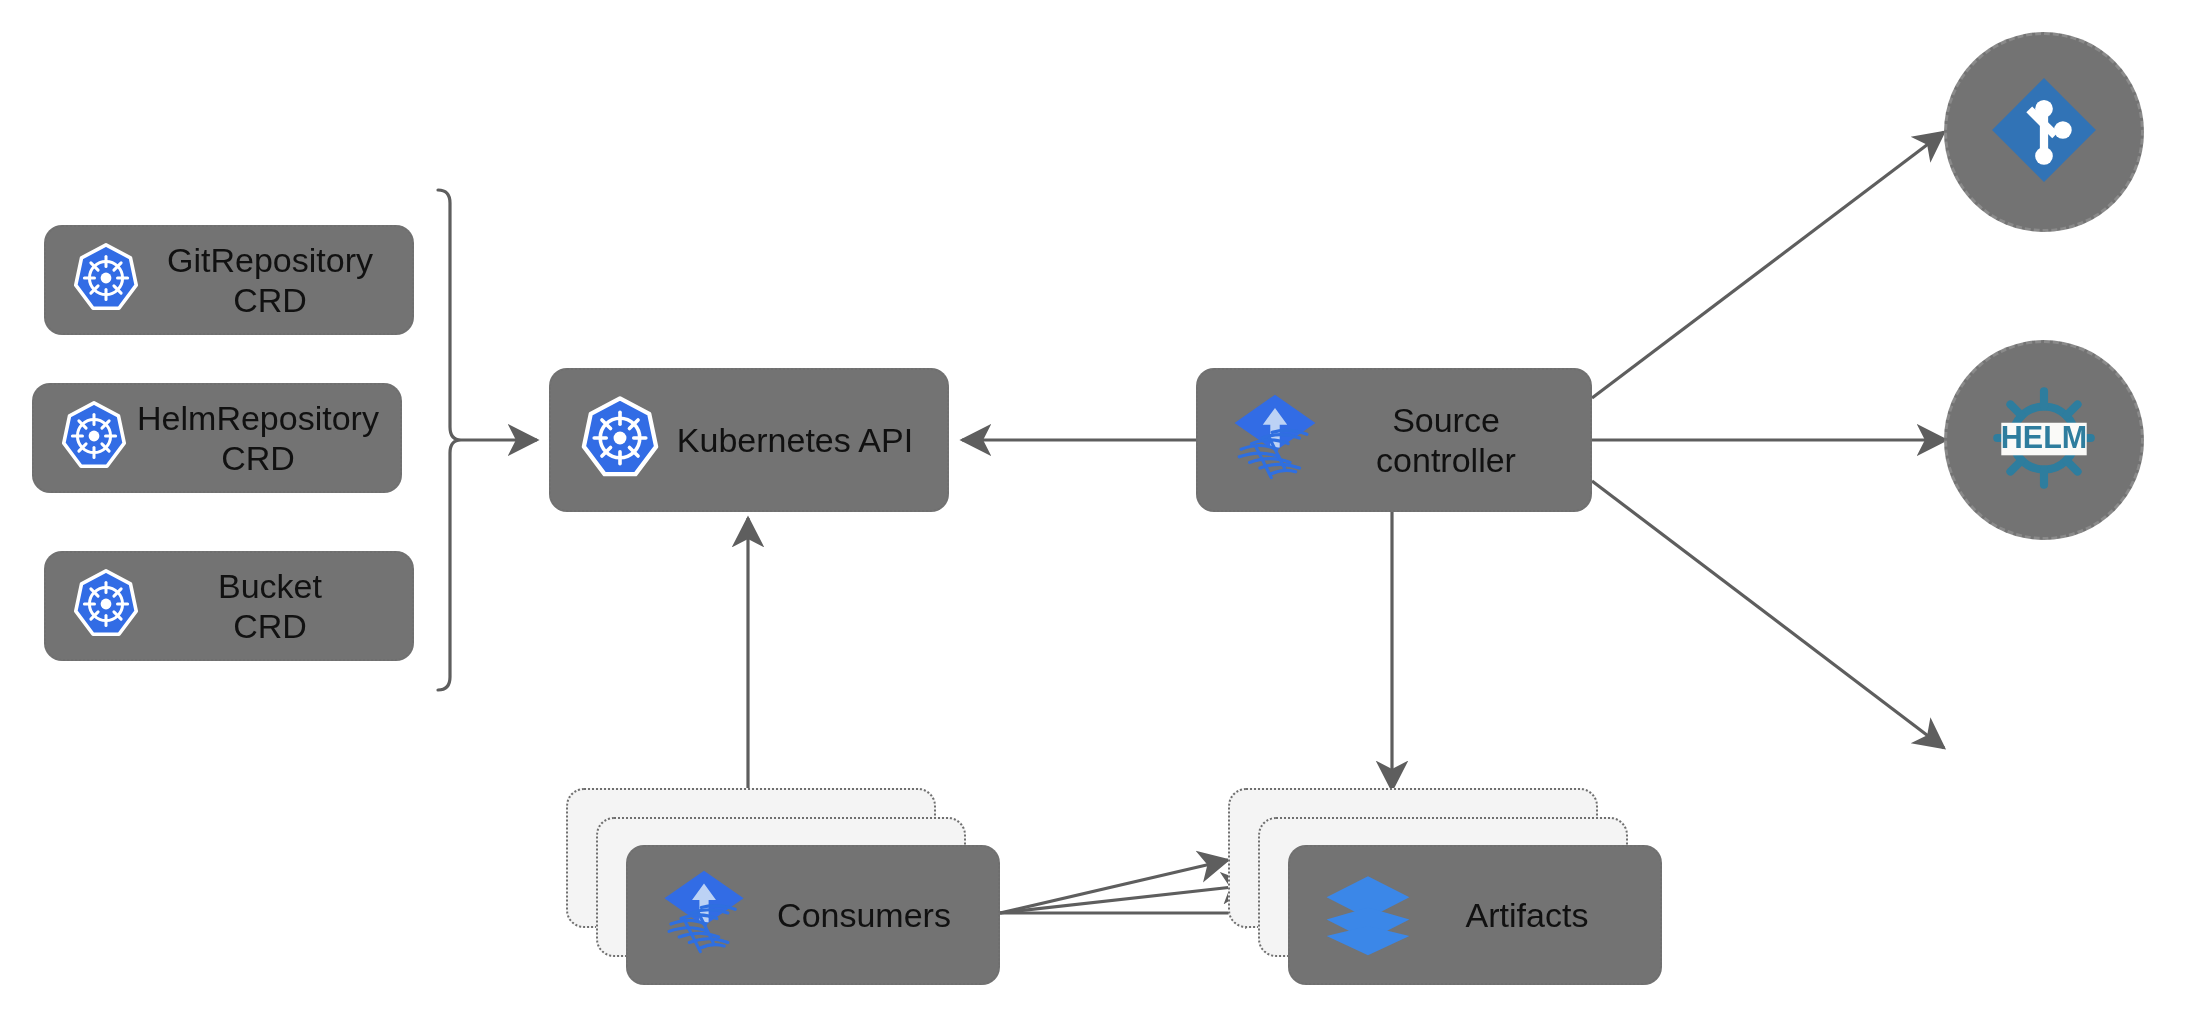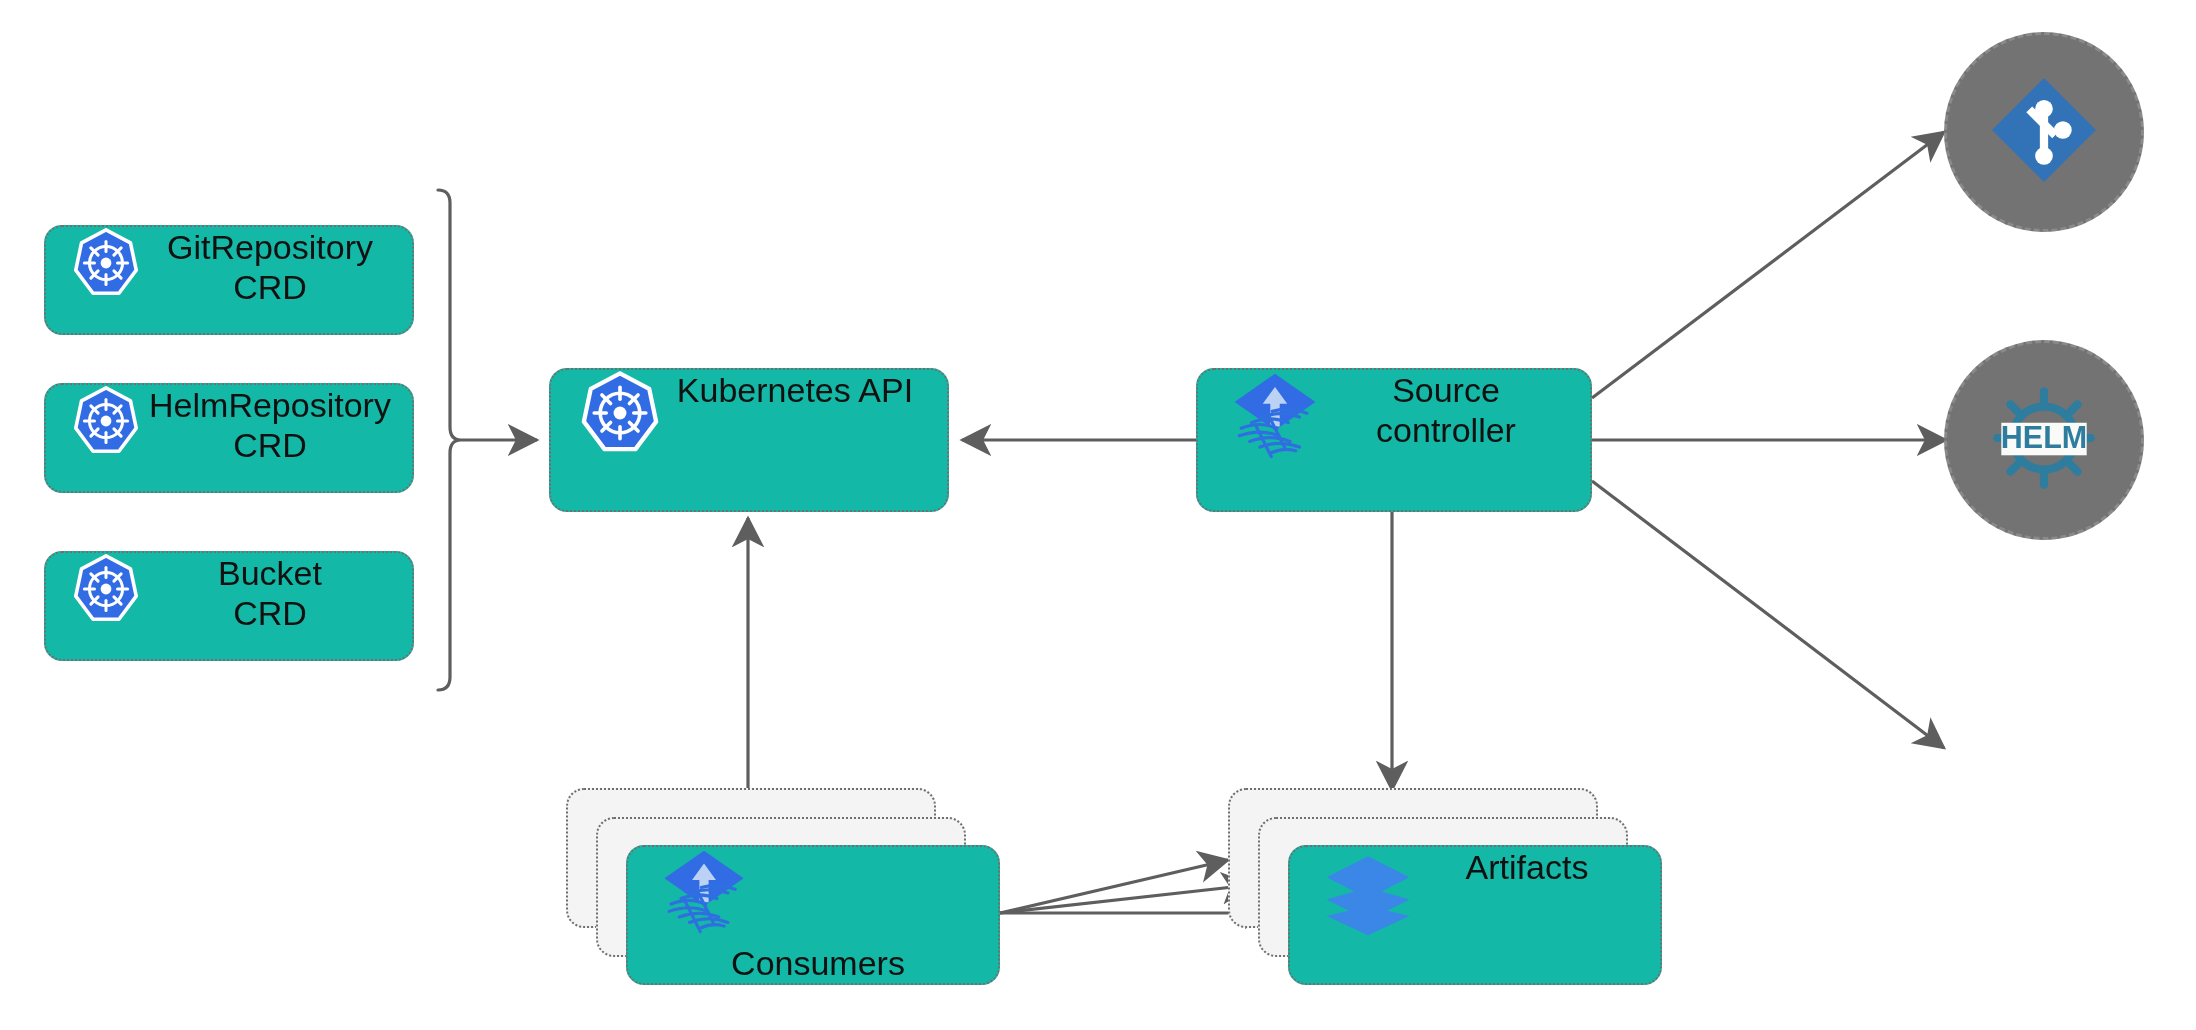--- a/index.html
+++ b/index.html
@@ -15,24 +15,25 @@
     position: relative;
     width: 2196px;
     height: 1030px;
     background: #ffffff;
     overflow: hidden;
   }
   
   .node {
     position: absolute;
     box-sizing: border-box;
-    background: #14b8a6;
+    background: #737373;
     border: 2.5px dotted #6f6f6f;
     border-radius: 18px;
     display: flex;
+    align-items: center;
     justify-content: flex-start;
   }
   .node .label {
     font-size: 34px;
     color: #111111;
     line-height: 1.18;
     text-align: center;
     white-space: pre-line;
   }
   .node .icon {
@@ -125,21 +126,21 @@
           <line x1="61" y1="61" x2="71" y2="71"></line>
           <line x1="71" y1="29" x2="61" y2="39"></line>
           <line x1="39" y1="61" x2="29" y2="71"></line>
         </g>
       </svg>
     </span>
     <span class="label">GitRepository
 CRD</span>
   </div>
 
-  <div class="node crd-box" style="left:44px; top:383px; width:370px; height:110px;">
+  <div class="node crd-box" style="left:32px; top:383px; width:370px; height:110px;">
     <span class="icon">
       <svg width="72" height="72" viewBox="0 0 100 100" aria-hidden="true">
         <polygon points="50,4 84,22 92,60 68,92 32,92 8,60 16,22" fill="#326ce5" stroke="#ffffff" stroke-width="5" stroke-linejoin="round"></polygon>
         <g stroke="#ffffff" stroke-width="4.2" fill="none" stroke-linecap="round">
           <circle cx="50" cy="50" r="23"></circle>
           <circle cx="50" cy="50" r="7.5" fill="#ffffff" stroke="none"></circle>
           <line x1="50" y1="20" x2="50" y2="34"></line>
           <line x1="50" y1="66" x2="50" y2="80"></line>
           <line x1="20" y1="50" x2="34" y2="50"></line>
           <line x1="66" y1="50" x2="80" y2="50"></line>
@@ -215,21 +216,21 @@
           <path d="M44,50 L60,82"></path>
         </g>
       </svg>
     </span>
     <span class="label" style="flex:1 1 auto;">Source
 controller</span>
   </div>
 
   <div class="stack-card" style="left:566px; top:788px; width:370px; height:140px;"></div>
   <div class="stack-card" style="left:596px; top:817px; width:370px; height:140px;"></div>
-  <div class="node" style="left:626px; top:845px; width:374px; height:140px; padding:0 20px 0 30px;flex-direction:column;">
+  <div class="node" style="left:626px; top:845px; width:374px; height:140px; padding:0 20px 0 30px;">
     <span class="icon">
       <svg width="92" height="92" viewBox="0 0 100 100" aria-hidden="true">
         <polygon points="50,4 93,34 50,64 7,34" fill="#326ce5"></polygon>
         <path d="M50,18 L63,36 L55,36 L55,60 L45,60 L45,36 L37,36 Z" fill="#bcd2f5"></path>
         <g stroke="#2f6fe0" stroke-width="3.4" fill="none" stroke-linecap="round">
           <path d="M14,62 Q34,54 52,62"></path>
           <path d="M25,56 Q45,48 64,56"></path>
           <path d="M36,50 Q56,43 76,50"></path>
           <path d="M47,44 Q64,39 84,46"></path>
           <path d="M12,70 Q34,62 54,70"></path>

